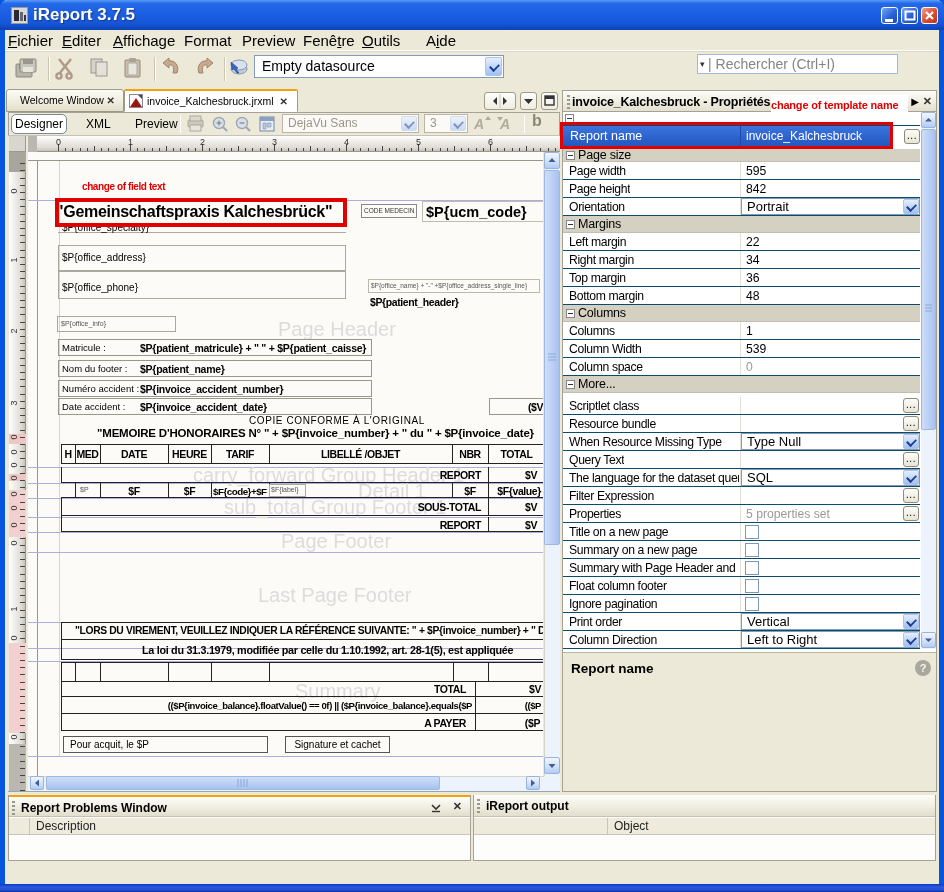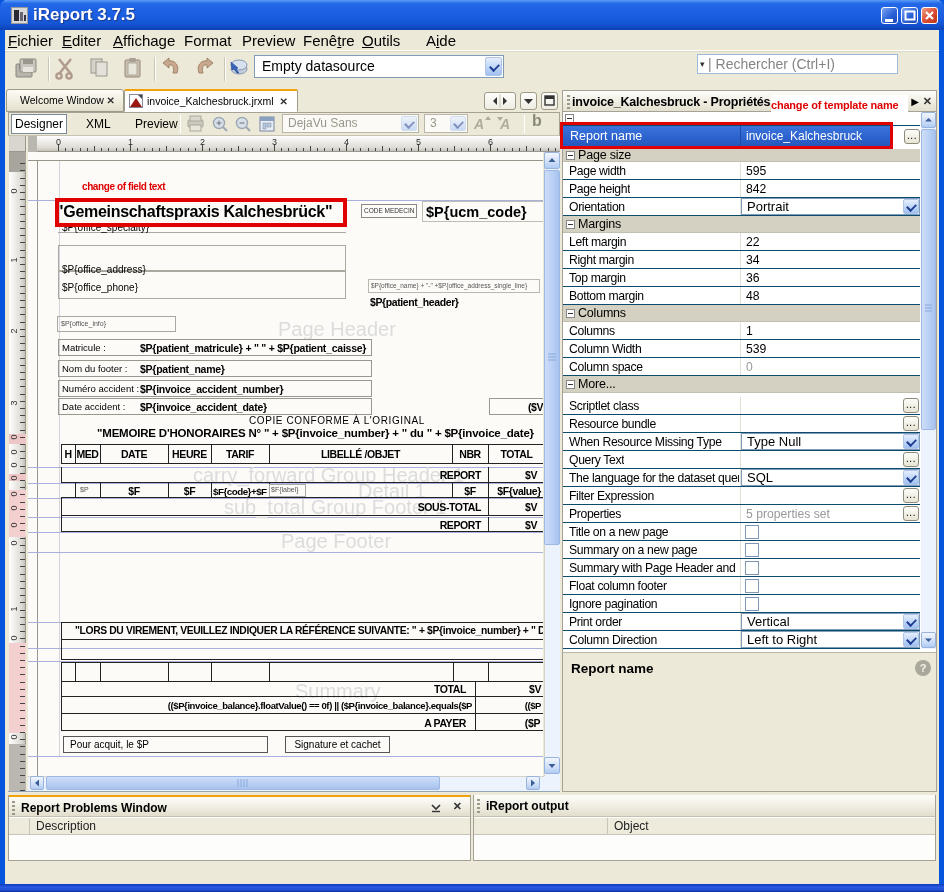--- a/index.html
+++ b/index.html
@@ -49,21 +49,21 @@
 .ddown .comboarrow{width:16px;height:15px;top:0;right:0}
 .ddown .comboarrow:after{left:3px;top:3px}
 .cbox{position:absolute;left:182px;top:2px;width:14px;height:14px;background:#fff;border:1px solid #7C98B5}
 #rpdesc{left:563px;top:652px;width:373px;height:139px;background:#ECE9D8;border-top:1px solid #B8B5A5}
 #rpdesc b{position:absolute;left:8px;top:8px;font-size:13.5px}
 #qcircle{position:absolute;left:352px;top:7px;width:16px;height:16px;border-radius:8px;background:#AAA89C;color:#F5F4EC;font-size:11px;font-weight:bold;text-align:center;line-height:16px}
 .sbtn{position:absolute;background:linear-gradient(180deg,#F2F6FD 0%,#CFDFF8 60%,#B0CCF2 100%);border:1px solid #98B4DE;border-radius:2px}
 .sthumb{position:absolute;background:linear-gradient(90deg,#CFDDF8 0%,#BBD1F5 50%,#A8C2EE 100%);border:1px solid #9CB8E4;border-radius:2px}
 .sthumbH{position:absolute;background:linear-gradient(180deg,#CFDDF8 0%,#BBD1F5 50%,#A8C2EE 100%);border:1px solid #9CB8E4;border-radius:2px}
 #dtb{left:8px;top:112px;width:552px;height:24px;background:#ECE9D8;border:1px solid #A5A295;border-bottom:1px solid #C6C3B2}
-#btnDesigner{left:11px;top:114px;width:56px;height:20px;background:#fff;border:1px solid #7A8A99;border-radius:0;font-size:12px;text-align:center;line-height:18px}
+#btnDesigner{left:11px;top:114px;width:56px;height:20px;background:#fff;border:1px solid #7A8A99;border-radius:5px;font-size:12px;text-align:center;line-height:18px}
 .dtxt{top:117px;font-size:12px}
 .dcombo{top:114px;height:19px;background:#FBFAF6;border:1px solid #B9B6A8;color:#9a978a;font-size:12px}
 .dcombo span{position:absolute;left:5px;top:1px}
 .dcombo .comboarrow{width:16px;height:15px;opacity:.55}
 .dcombo .comboarrow:after{left:3px;top:3px}
 #hruler{left:28px;top:136px;width:532px;height:16px;background:linear-gradient(180deg,#FEFEFE 0%,#DCDAD2 80%,#C3C1B9 100%);border-bottom:1px solid #9a988c}
 #vruler{left:9px;top:152px;width:17px;height:639px;background:linear-gradient(90deg,#FEFEFE 0%,#DCDAD2 80%,#C3C1B9 100%);border-right:1px solid #9a988c}
 #corner{left:9px;top:136px;width:17px;height:16px;background:#D8D6CE;border-right:1px solid #9a988c;border-bottom:1px solid #9a988c}
 .htick{position:absolute;bottom:0;width:1px;background:#444}
 .vtick{position:absolute;right:0;height:1px;background:#444}
@@ -445,29 +445,30 @@
 <div class="bl" style="top:552px"></div>
 <div class="bl" style="top:622px"></div>
 <div class="bl" style="top:648px"></div>
 <div class="bl" style="top:661px"></div>
 <div class="bl" style="top:756px"></div>
 <div class="wm" style="left:278px;top:318px">Page Header</div>
 <div class="wm" style="left:193px;top:464px">carry_forward Group Header 1</div>
 <div class="wm" style="left:358px;top:480px">Detail 1</div>
 <div class="wm" style="left:224px;top:496px">sub_total Group Footer 1</div>
 <div class="wm" style="left:281px;top:530px">Page Footer</div>
+<div class="wm" style="left:258px;top:584px">Last Page Footer</div>
 <div class="wm" style="left:295px;top:680px">Summary</div>
 <div class="b11" style="left:82px;top:181px;color:#E00000;font-size:10px">change of field text</div>
 <div class="abs" style="left:58px;top:232px;width:288px;height:1px;background:#ABA8A0"></div>
 <div class="fbox" style="left:58px;top:245px;width:288px;height:26px"></div>
 <div class="fbox" style="left:58px;top:271px;width:288px;height:28px"></div>
 <div class="fbox" style="left:57px;top:316px;width:119px;height:16px"></div>
 <div style="position:absolute;left:56px;top:203px;font-size:16px;font-weight:bold;letter-spacing:-.3px;white-space:nowrap">"Gemeinschaftspraxis Kalchesbrück"</div>
 <div class="t11" style="left:62px;top:222px">$P{office_specialty}</div>
-<div class="t11" style="left:62px;top:264px">$P{office_address}</div>
+<div class="t11" style="left:62px;top:252px">$P{office_address}</div>
 <div class="t11" style="left:62px;top:282px">$P{office_phone}</div>
 <div class="tiny" style="left:61px;top:320px">$P{office_info}</div>
 <div class="abs" style="left:55px;top:198px;width:292px;height:29px;border:4px solid #E00000;z-index:9"></div>
 <div class="fbox" style="left:361px;top:204px;width:56px;height:14px;border-color:#888"></div>
 <div class="tiny" style="left:364px;top:207px;font-size:6.5px;color:#333">CODE MEDECIN</div>
 <div class="fbox" style="left:422px;top:201px;width:122px;height:21px;border-color:#C0BDB5"></div>
 <div style="position:absolute;left:426px;top:204px;font-size:14.5px;font-weight:bold;white-space:nowrap">$P{ucm_code}</div>
 <div class="fbox" style="left:368px;top:279px;width:172px;height:14px;border-color:#BBB8B0"></div>
 <div class="tiny" style="left:371px;top:282px;font-size:6.5px">$P{office_name} + "-" +$P{office_address_single_line}</div>
 <div class="b11" style="left:370px;top:296px">$P{patient_header}</div>
@@ -527,20 +528,21 @@
 <div class="abs" style="left:488px;top:498px;width:1px;height:18px;background:#222"></div>
 <div class="b11" style="left:340px;top:501px;width:141px;text-align:right">SOUS-TOTAL</div>
 <div class="b11" style="left:440px;top:501px;width:97px;text-align:right">$V</div>
 <div class="abs" style="left:61px;top:517px;width:484px;height:15px;border-bottom:1px solid #222"></div>
 <div class="abs" style="left:488px;top:517px;width:1px;height:15px;background:#222"></div>
 <div class="b11" style="left:340px;top:519px;width:141px;text-align:right">REPORT</div>
 <div class="b11" style="left:440px;top:519px;width:97px;text-align:right">$V</div>
 <div class="abs" style="left:61px;top:622px;width:484px;height:18px;border-bottom:1px solid #222;border-top:1px solid #222"></div>
 <div class="b11" style="left:75px;top:625px;font-size:10.3px;letter-spacing:-.35px">"LORS DU VIREMENT, VEUILLEZ INDIQUER LA RÉFÉRENCE SUIVANTE:  " + $P{invoice_number} + " D</div>
 <div class="abs" style="left:61px;top:641px;width:484px;height:19px;border-bottom:1px solid #222"></div>
+<div class="b11" style="left:142px;top:644px;font-size:10.8px;letter-spacing:-.3px">La loi du 31.3.1979, modifiée par celle du 1.10.1992, art. 28-1(5), est appliquée</div>
 <div class="abs" style="left:61px;top:662px;width:484px;height:19px;border-top:1px solid #222"></div>
 <div class="abs" style="left:61px;top:662px;width:1px;height:19px;background:#222"></div>
 <div class="abs" style="left:75px;top:662px;width:1px;height:19px;background:#222"></div>
 <div class="abs" style="left:100px;top:662px;width:1px;height:19px;background:#222"></div>
 <div class="abs" style="left:168px;top:662px;width:1px;height:19px;background:#222"></div>
 <div class="abs" style="left:211px;top:662px;width:1px;height:19px;background:#222"></div>
 <div class="abs" style="left:269px;top:662px;width:1px;height:19px;background:#222"></div>
 <div class="abs" style="left:453px;top:662px;width:1px;height:19px;background:#222"></div>
 <div class="abs" style="left:488px;top:662px;width:1px;height:19px;background:#222"></div>
 <div class="abs" style="left:61px;top:681px;width:484px;height:16px;border-top:1px solid #222;border-bottom:1px solid #222"></div>

